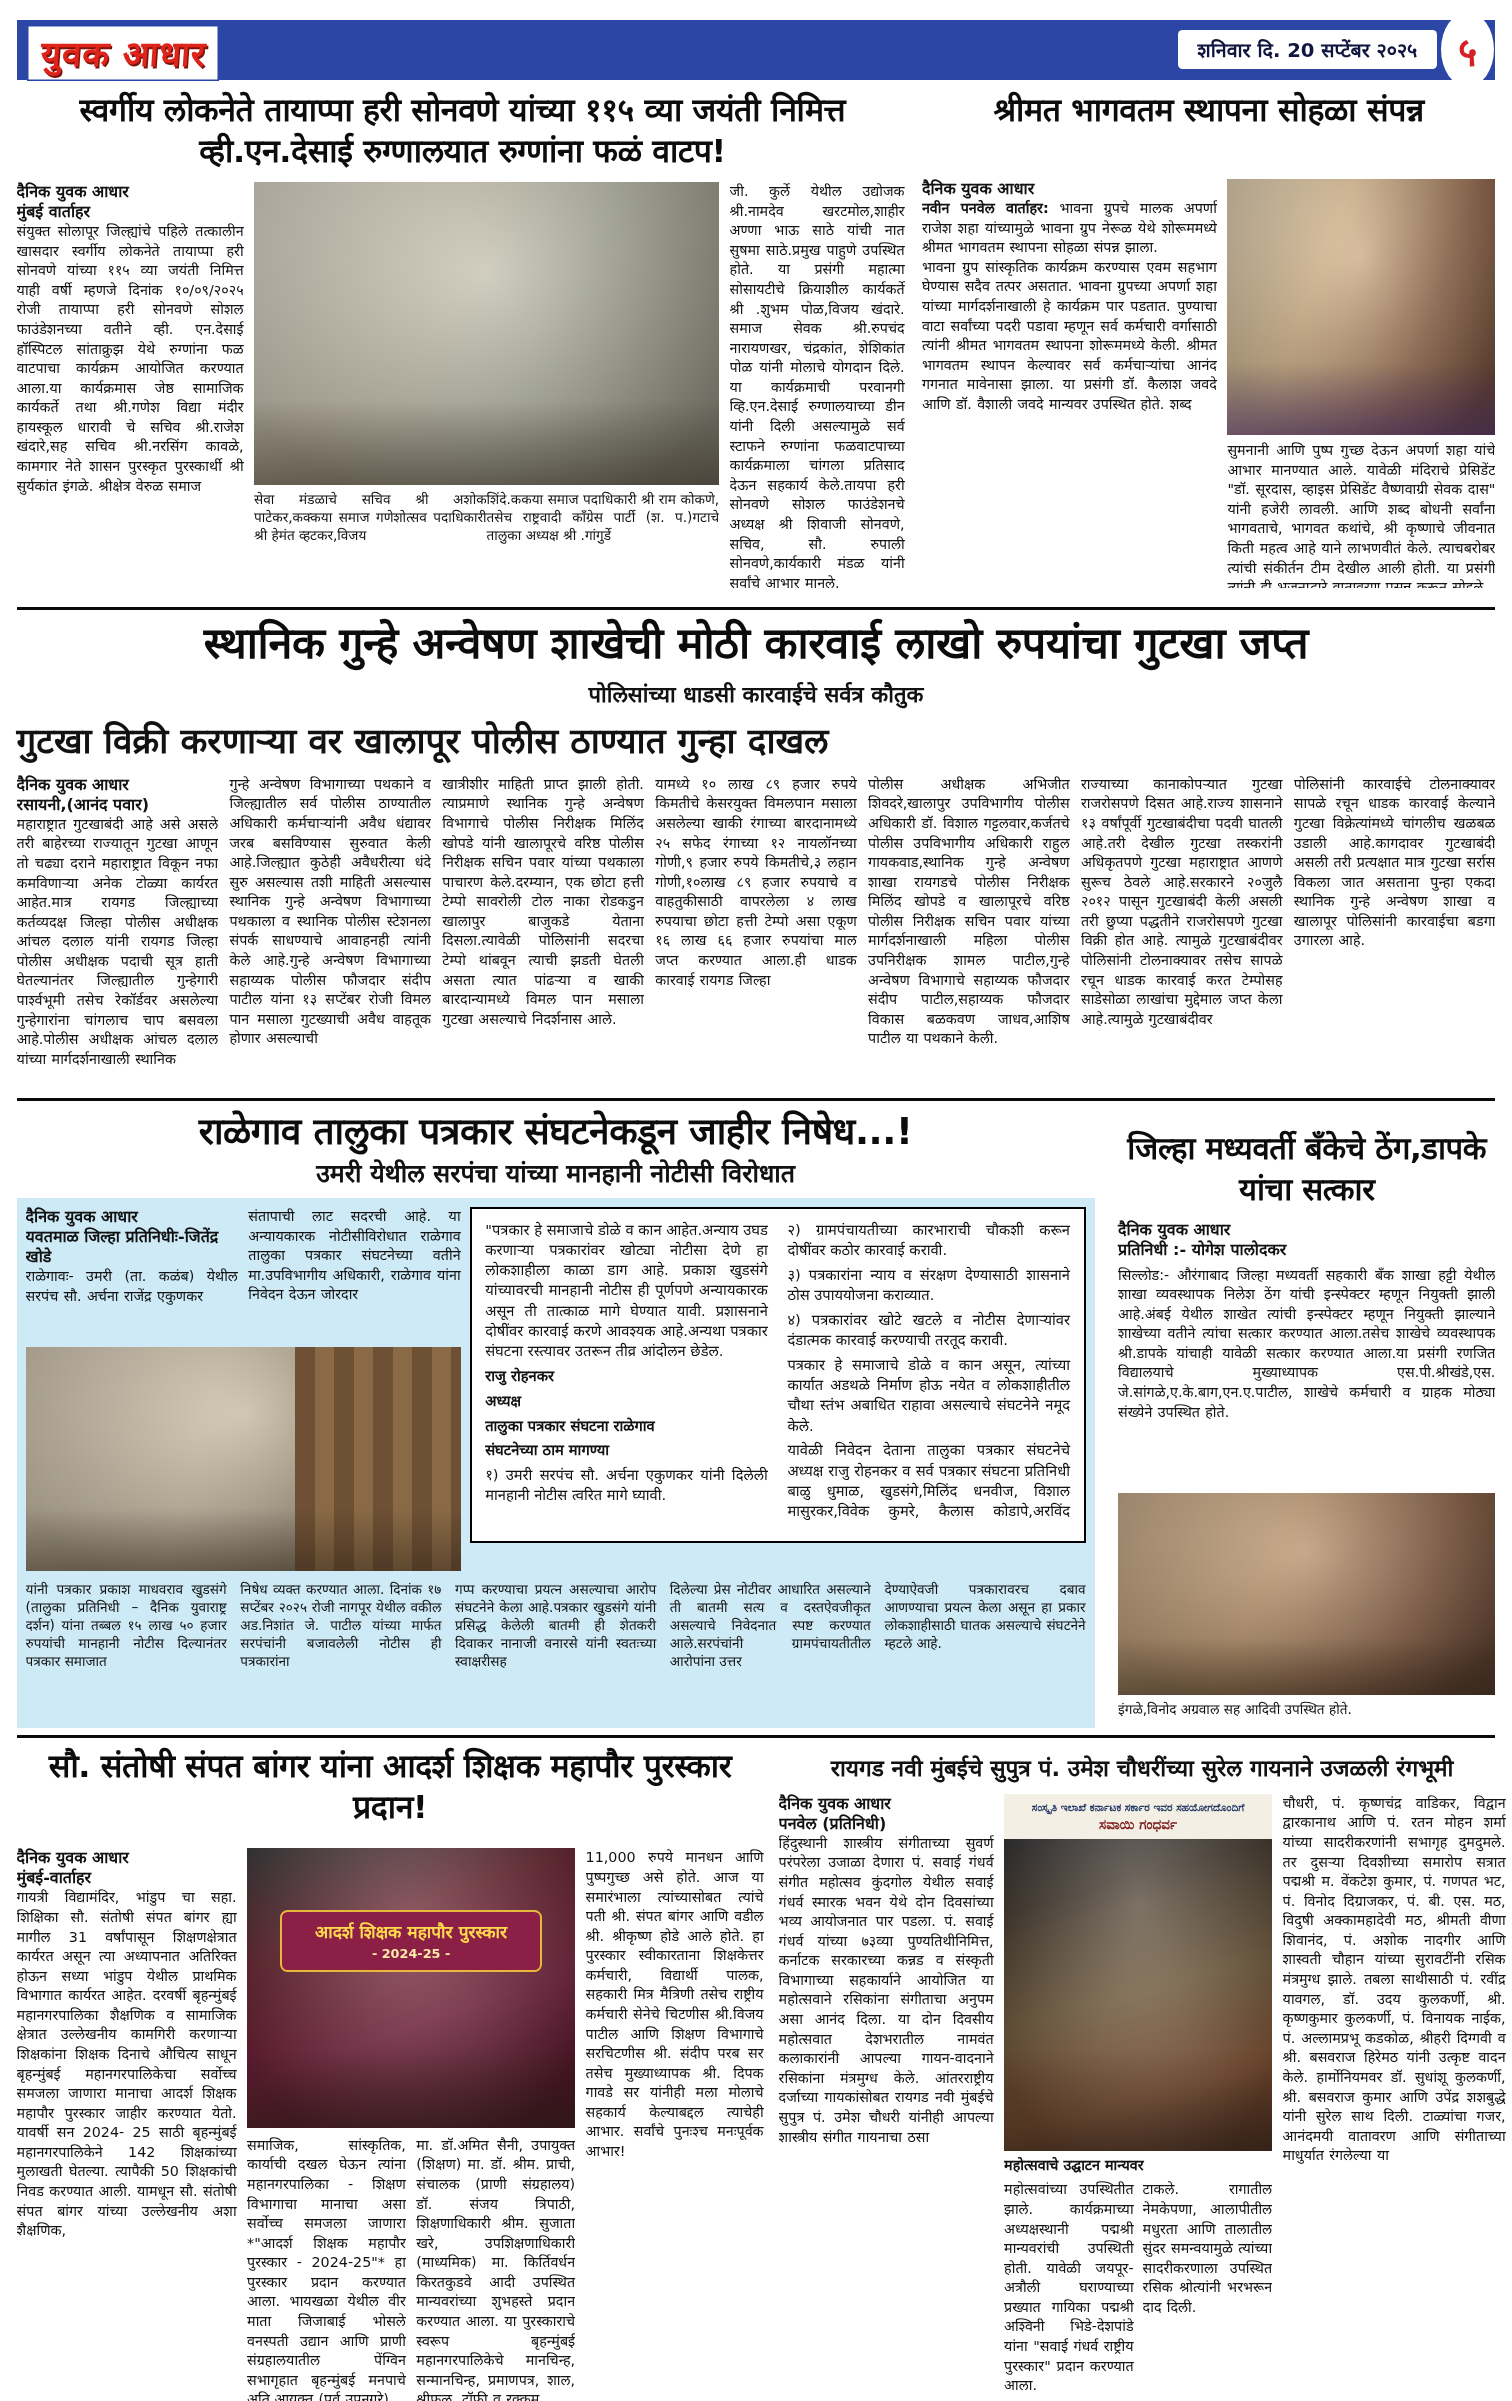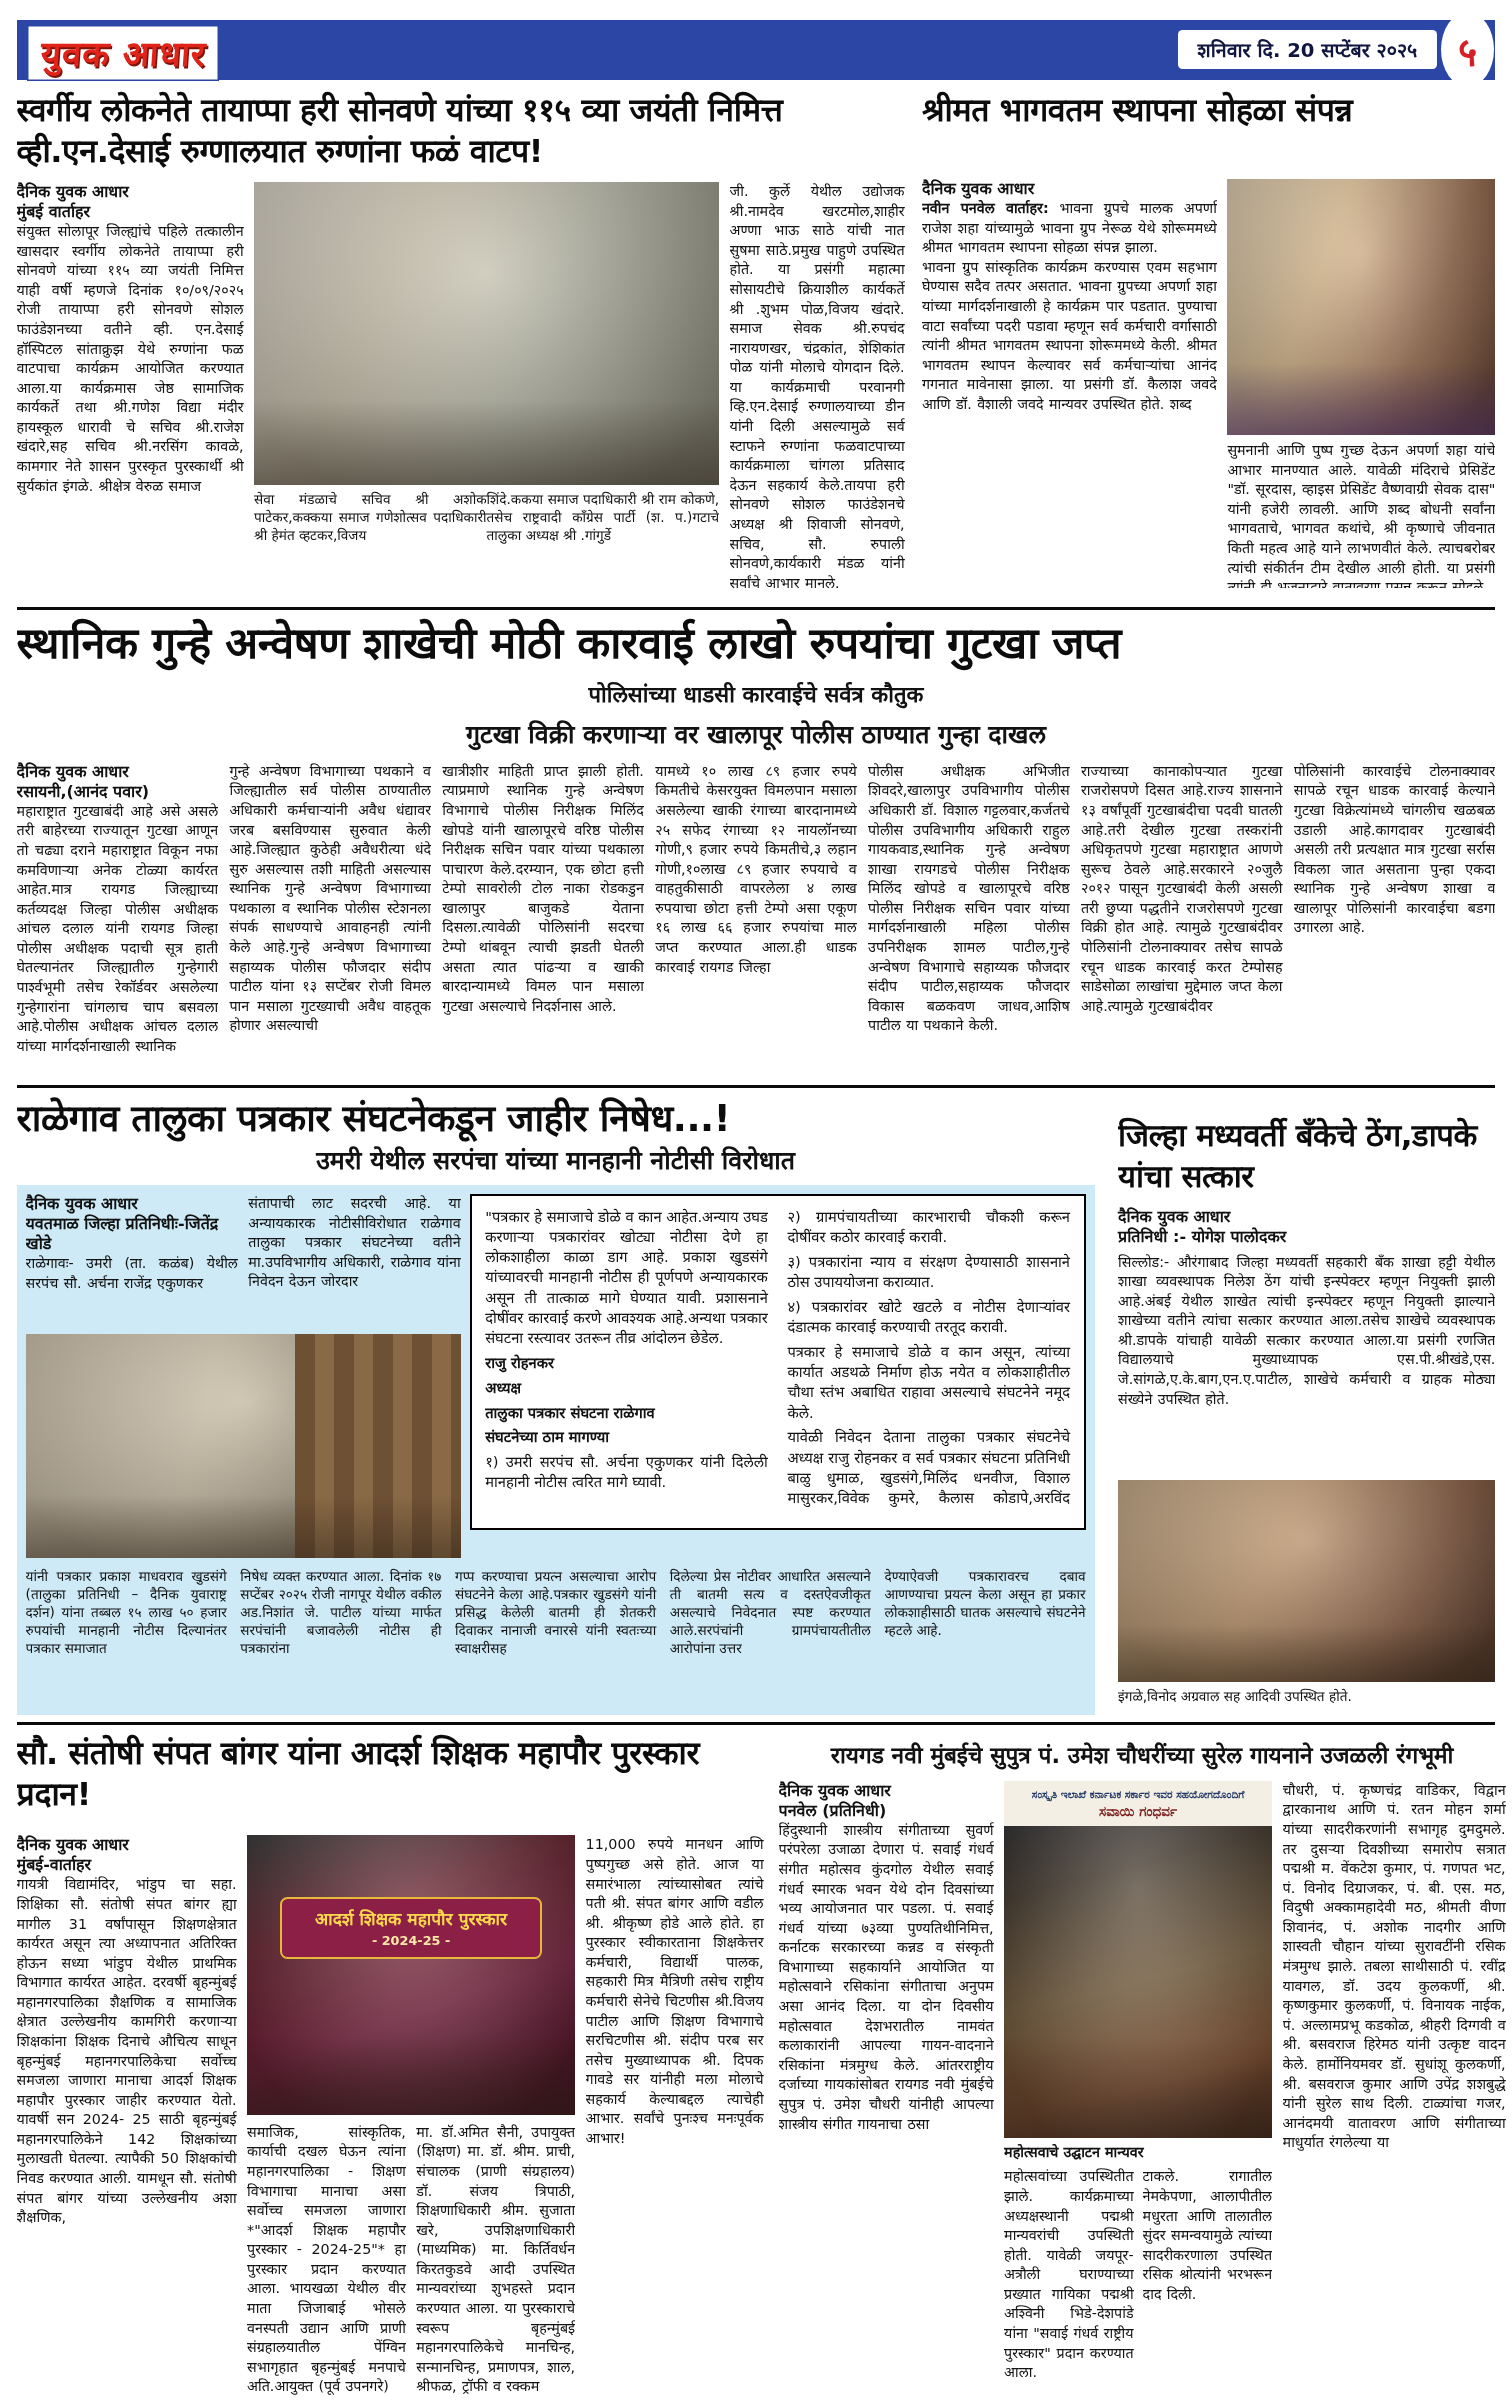--- a/index.html
+++ b/index.html
@@ -34,21 +34,21 @@
     font-size:19.6px;font-weight:700;color:#10163f;white-space:nowrap;
   }
   .page-oval{
     position:absolute;right:1.5px;top:-7.5px;width:53px;height:75px;background:#fff;
     border-radius:50%;display:flex;align-items:center;justify-content:center;
   }
   .page-num{color:var(--page-num-red);font-size:38px;font-weight:800;transform:rotate(8deg)}
 
   
   .row{display:flex}
-  .hl{font-weight:800;text-align:left;color:#0c0c0c;letter-spacing:-0.4px}
+  .hl{font-weight:800;text-align:center;color:#0c0c0c;letter-spacing:-0.4px}
   .byline{font-size:16px;font-weight:800;line-height:1.25}
   .body-txt{font-size:14.3px;line-height:1.37;text-align:justify;word-spacing:0.8px}
   .caption-txt{font-size:13.6px;line-height:1.33;text-align:justify}
   .clip{overflow:hidden}
   hr.thick{border:none;border-top:3px solid #0a0a0a;margin:7.5px 0}
   .photo{position:relative;overflow:hidden;background:#b9a98f}
   .photo::before{content:"";position:absolute;inset:0;
     background:radial-gradient(ellipse at 50% 30%,rgba(255,255,255,.25),rgba(0,0,0,.28) 85%)}
   .photo::after{content:"";position:absolute;left:0;right:0;bottom:0;height:28%;
     background:linear-gradient(to top,rgba(40,30,20,.45),rgba(40,30,20,0))}
@@ -68,21 +68,21 @@
   .hl-b2{font-size:32px;line-height:1.3;height:89px}
   .bhag-row{gap:10.5px;height:410px}
   .colw-392{width:295px}
   .colw-356{width:268px}
   .photo-showroom{height:256px;background:linear-gradient(110deg,#e8d6b8 0%,#d9b98c 35%,#9c6f50 70%,#6e4a38 100%)}
   .photo-showroom::after{background:linear-gradient(to top,rgba(62,36,94,.55),rgba(62,36,94,0))}
 
   
   .hl-gutkha{font-size:43px;line-height:1.25;margin-top:3px}
   .sub1-gutkha{font-size:22px;font-weight:700;text-align:center;margin-top:7.5px}
-  .sub2-gutkha{font-size:25px;font-weight:800;text-align:center;margin-top:7.5px}
+  .sub2-gutkha{font-size:35px;font-weight:800;text-align:left;margin-top:7.5px}
   .gutkha-cols{gap:11.3px;margin-top:12px;height:316px}
   .gutkha-cols .gcol{flex:1}
 
   
   .section-c{gap:19px;height:619px}
   .story-ralegaon{width:1078px;display:flex;flex-direction:column}
   .hl-c{font-size:37px;line-height:1.25}
   .sub-c{font-size:25px;font-weight:800;text-align:center;}
   .blue-block{
     background:var(--highlight-blue-bg);margin-top:9px;padding:9px 9px 7.5px;

